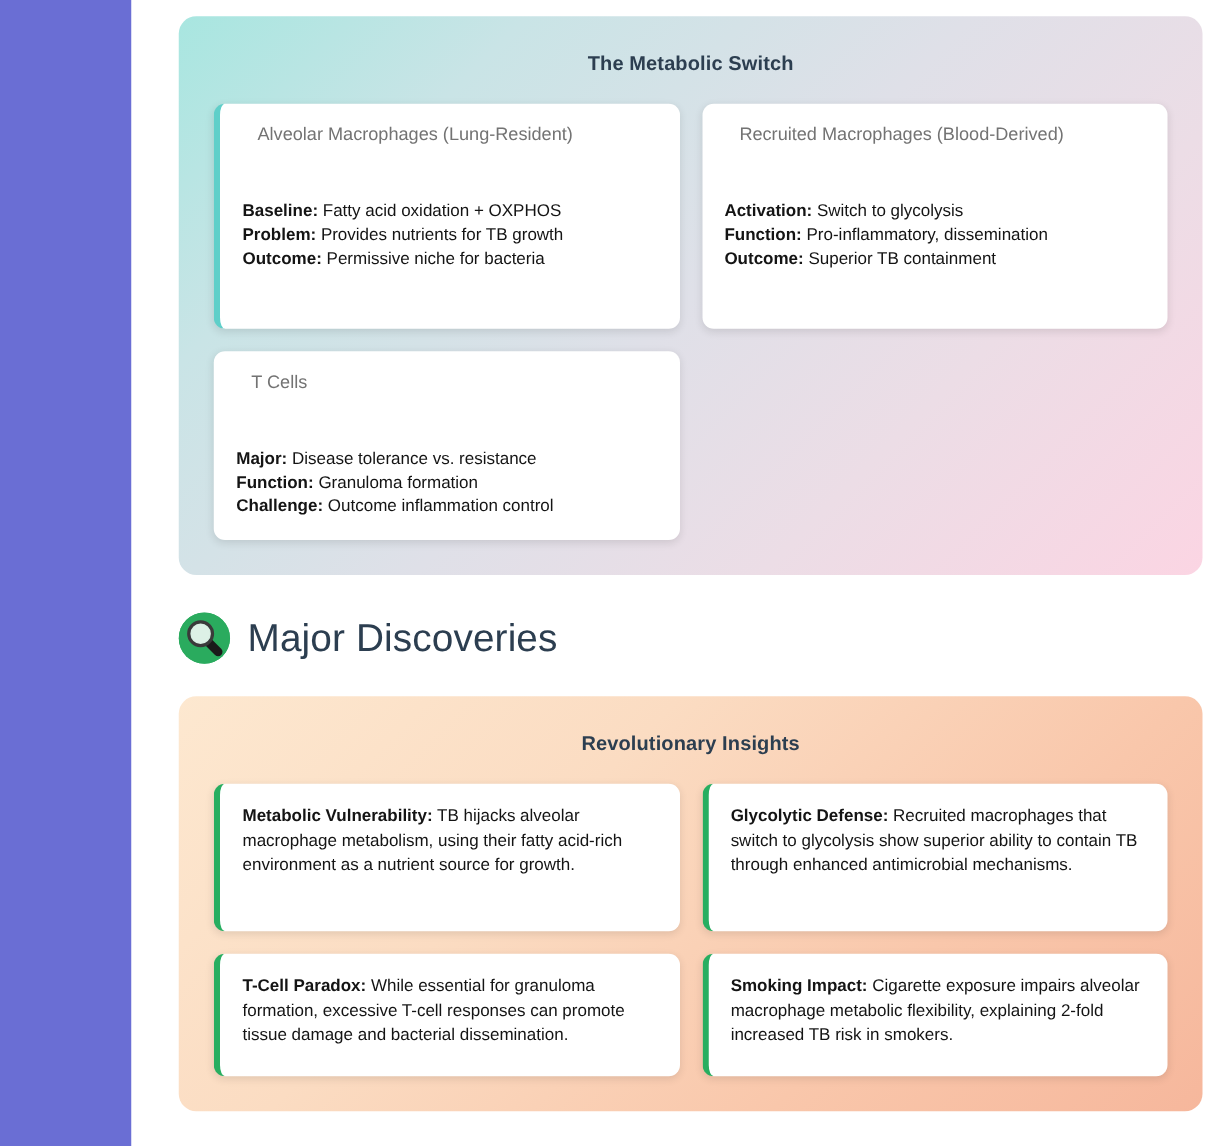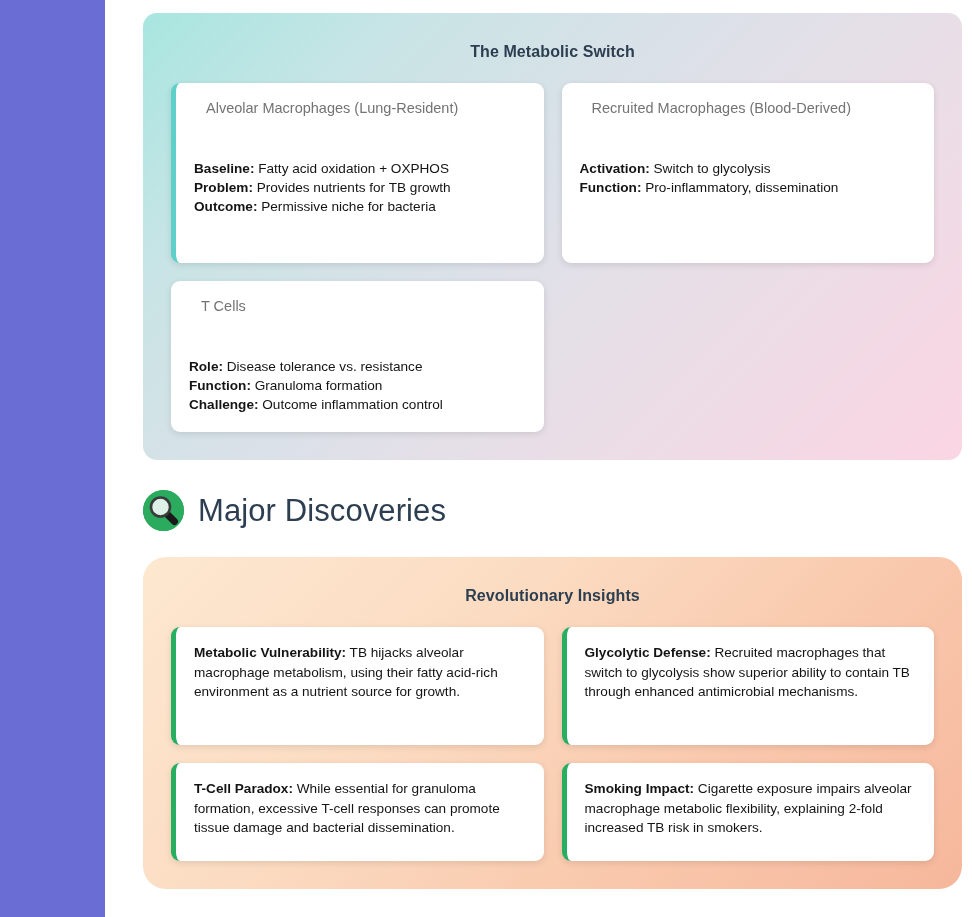--- a/index.html
+++ b/index.html
@@ -32,21 +32,20 @@
     padding: 22px 28px 28px 28px;
     margin-bottom: 0;
   }
   .panel-metabolic {
     background: linear-gradient(135deg, #a8e6e0 0%, #c9e4e6 22%, #dfe0e8 50%, #ecdde6 72%, #fbd5e3 100%);
     margin-top: 13px;
   }
   .panel-insights {
     background: linear-gradient(135deg, #fde8d0 0%, #fbdcc2 35%, #f9c7ab 70%, #f6b79c 100%);
     margin-top: 0;
-    border-radius: 23px;
   }
   .panel-title {
     text-align: center;
     font-size: 16px;
     font-weight: bold;
     color: #2c3e50;
     margin: 8px 0 22px 0;
     letter-spacing: 0.1px;
   }
 
@@ -142,27 +141,28 @@
             <p><span class="lbl">Problem:</span> <span>Provides nutrients for TB growth</span></p>
             <p><span class="lbl">Outcome:</span> <span>Permissive niche for bacteria</span></p>
           </div>
         </article>
 
         <article class="card metabolic-card-tall">
           <h4 class="card-title">Recruited Macrophages (Blood-Derived)</h4>
           <div class="card-body">
             <p><span class="lbl">Activation:</span> <span>Switch to glycolysis</span></p>
             <p><span class="lbl">Function:</span> <span>Pro-inflammatory, dissemination</span></p>
+            <p><span class="lbl">Outcome:</span> <span>Superior TB containment</span></p>
           </div>
         </article>
 
         <article class="card metabolic-card-mid">
           <h4 class="card-title">T Cells</h4>
           <div class="card-body">
-            <p><span class="lbl">Role:</span> <span>Disease tolerance vs. resistance</span></p>
+            <p><span class="lbl">Major:</span> <span>Disease tolerance vs. resistance</span></p>
             <p><span class="lbl">Function:</span> <span>Granuloma formation</span></p>
             <p><span class="lbl">Challenge:</span> <span>Outcome inflammation control</span></p>
           </div>
         </article>
 
         <div></div>
       </div>
     </section>
 
     <div class="section-heading">

